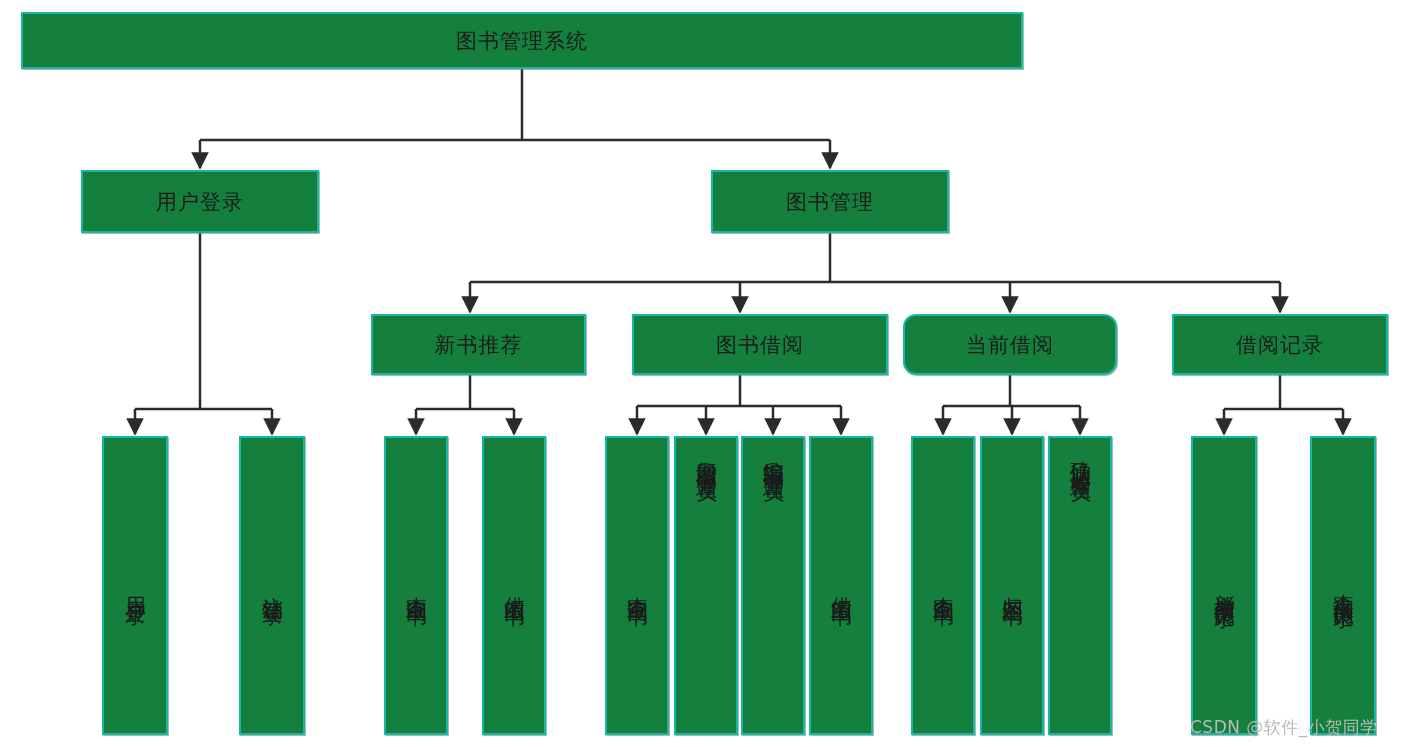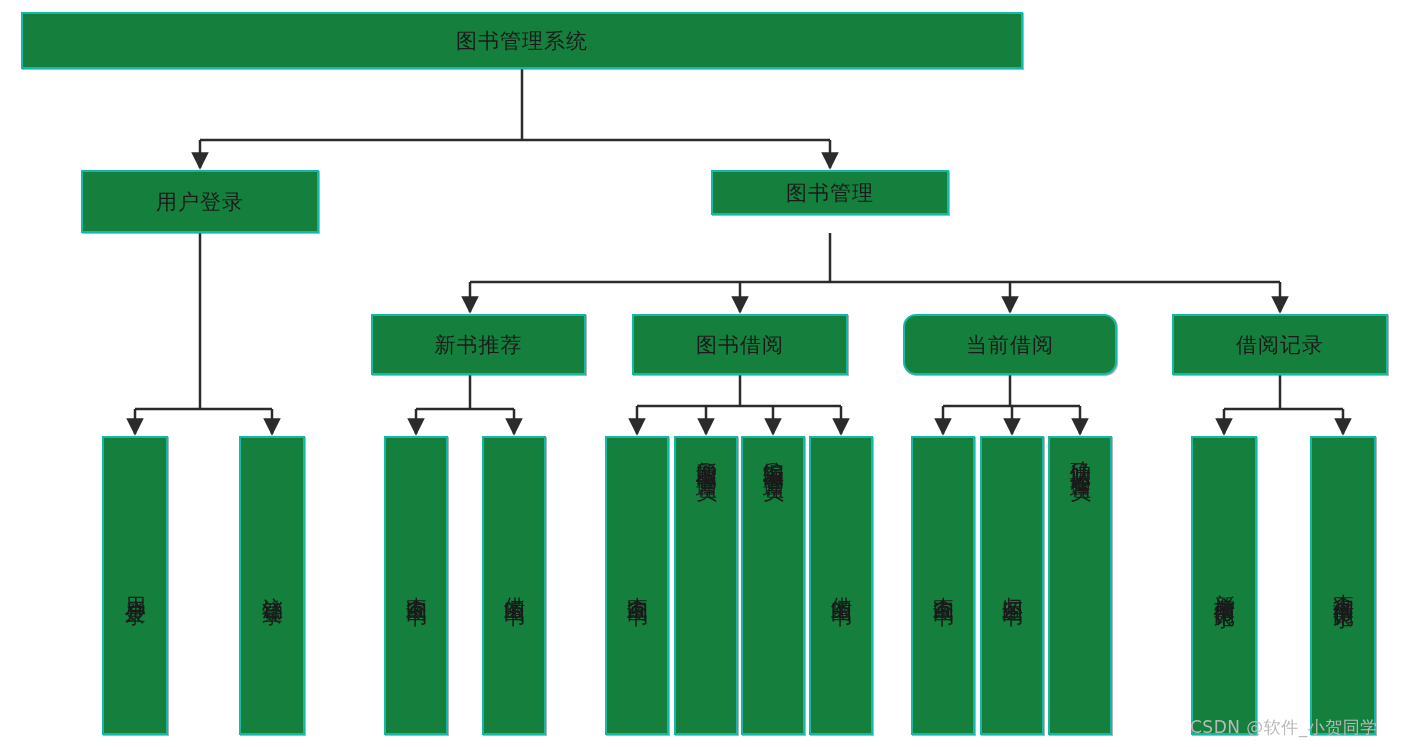--- a/index.html
+++ b/index.html
@@ -89,27 +89,27 @@
     </g>
 </svg>
 
 <div id="nodes">
     <div class="node node-h" style="left: 21px; top: 12px; width: 1002px; height: 57px;">
       <span class="label">图书管理系统</span>
     </div>
     <div class="node node-h" style="left: 81px; top: 170px; width: 238px; height: 63px;">
       <span class="label">用户登录</span>
     </div>
-    <div class="node node-h" style="left: 711px; top: 170px; width: 238px; height: 45px;">
+    <div class="node node-h" style="left: 711px; top: 170px; width: 238px; height: 63px;">
       <span class="label">图书管理</span>
     </div>
     <div class="node node-h" style="left: 363px; top: 314px; width: 215px; height: 61px; margin-left: 8px;">
       <span class="label">新书推荐</span>
     </div>
-    <div class="node node-h" style="left: 632px; top: 314px; width: 216px; height: 61px;">
+    <div class="node node-h" style="left: 632px; top: 314px; width: 256px; height: 61px;">
       <span class="label">图书借阅</span>
     </div>
     <div class="node node-h" style="left: 903px; top: 314px; width: 214px; height: 61px; border-radius: 13px;">
       <span class="label">当前借阅</span>
     </div>
     <div class="node node-h" style="left: 1172px; top: 314px; width: 216px; height: 61px;">
       <span class="label">借阅记录</span>
     </div>
     <div class="node node-v" style="left: 102px; top: 436px; width: 66px; height: 299px;">
       <span class="label">用户登录</span>

